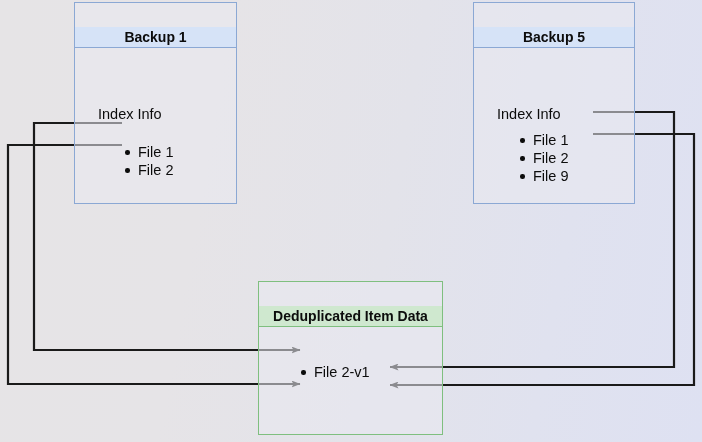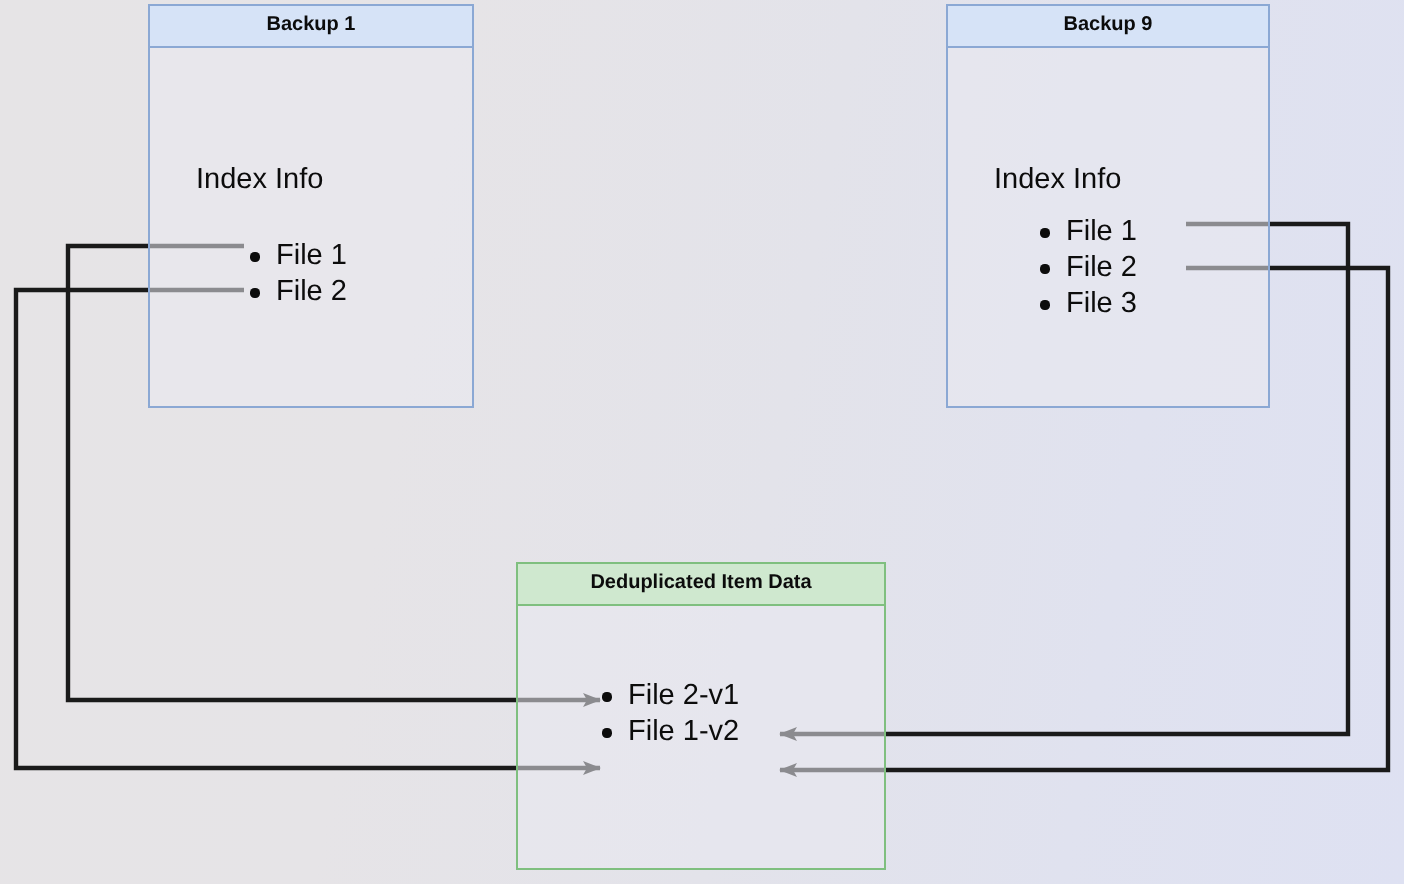--- a/index.html
+++ b/index.html
@@ -34,25 +34,26 @@
     background: rgba(233,233,240,0.55);
   }
   .node.green {
     border-color: #7fbf7f;
   }
   .node-header {
     box-sizing: border-box;
     height: 21px;
     line-height: 20px;
     text-align: center;
-    font-size: 10px;
+    font-size: 14px;
     font-weight: bold;
     color: #0c0c0c;
     background: #d6e3f7;
     border-bottom: 1.6px solid #8ba8d4;
+    margin-top: 24px;
   }
   .node.green .node-header {
     background: #cfe8cf;
     border-bottom-color: #7fbf7f;
   }
   .node-body {
     position: relative;
     height: calc(100% - 21px);
   }
   .caption {
@@ -123,34 +124,33 @@
     <div class="node-body">
       <div class="caption">Index Info</div>
       <ul class="bullets">
         <li>File 1</li>
         <li>File 2</li>
       </ul>
     </div>
   </div>
 
   <div class="node" id="backup2">
-    <div class="node-header">Backup 9</div>
+    <div class="node-header">Backup 5</div>
     <div class="node-body">
       <div class="caption">Index Info</div>
       <ul class="bullets">
         <li>File 1</li>
         <li>File 2</li>
-        <li>File 3</li>
+        <li>File 9</li>
       </ul>
     </div>
   </div>
 
   <div class="node green" id="dedup">
     <div class="node-header">Deduplicated Item Data</div>
     <div class="node-body">
       <ul class="bullets">
         <li>File 2-v1</li>
-        <li>File 1-v2</li>
       </ul>
     </div>
   </div>
 
 </div>
 
 </body></html>

